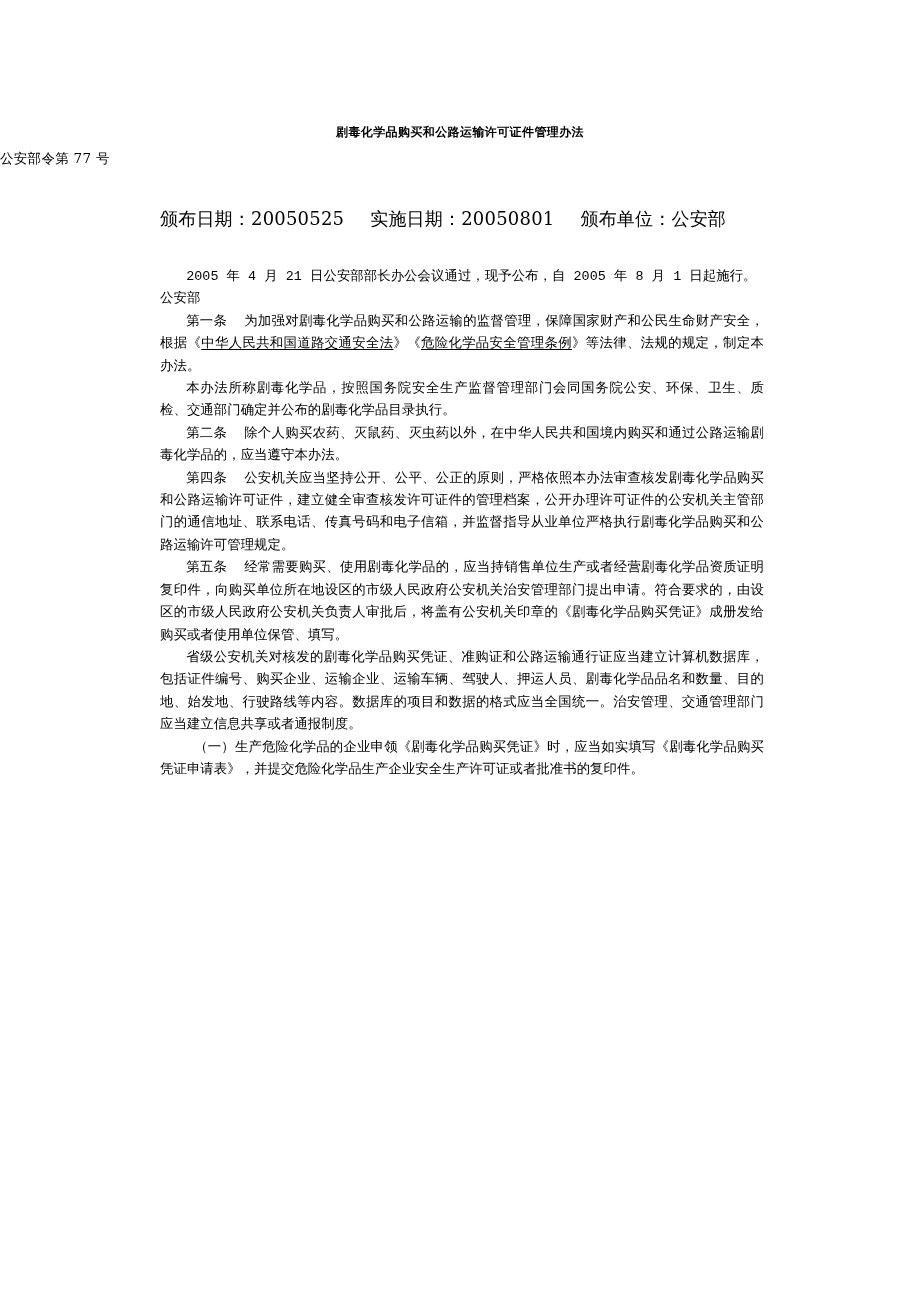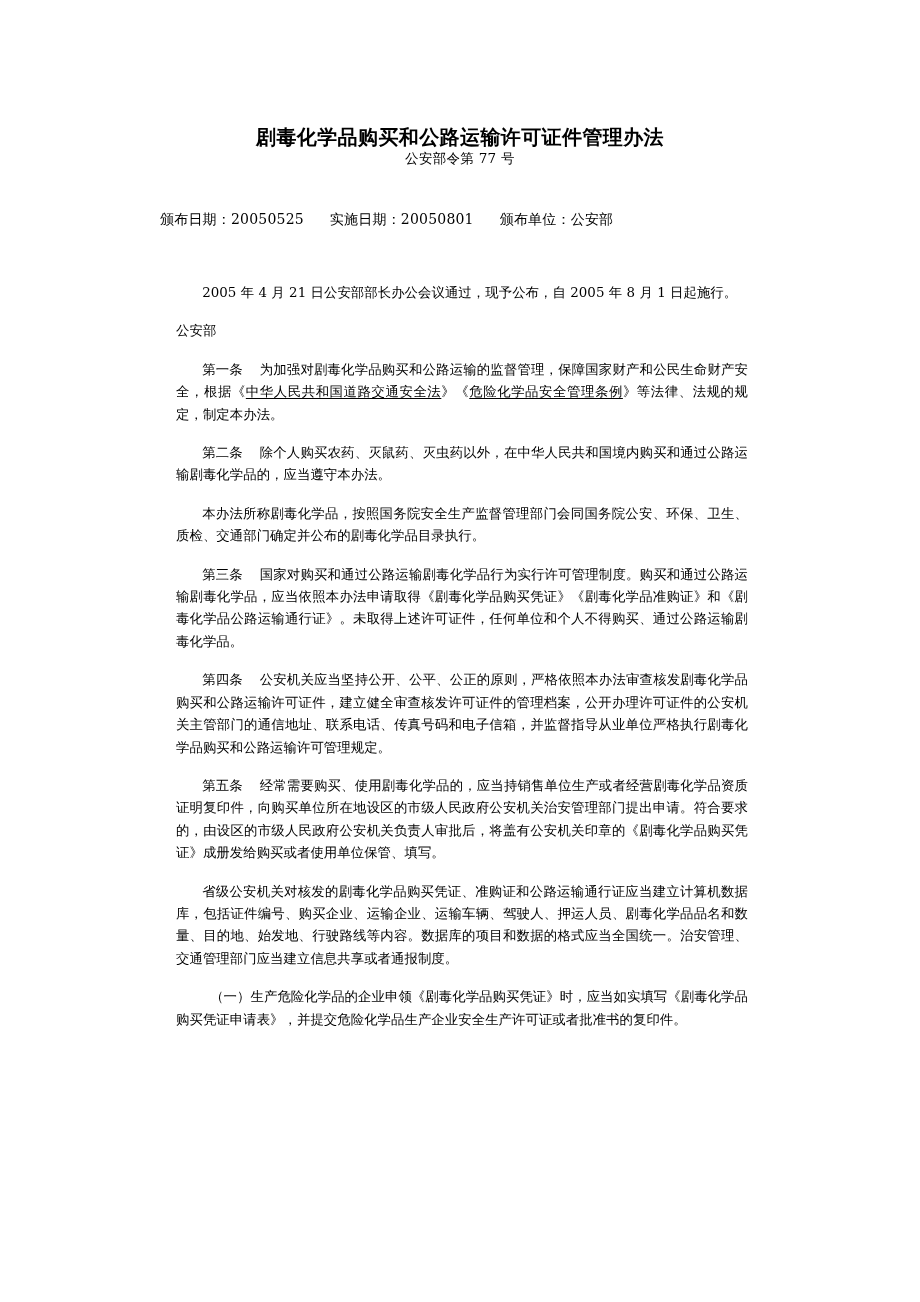--- a/index.html
+++ b/index.html
@@ -15,63 +15,63 @@
     overflow: hidden;
     font-family: "DejaVu Serif", "Liberation Serif", serif;
     color: #000000;
   }
   .doc-title {
     position: absolute;
     left: 0;
     top: 112px;
     width: 920px;
     text-align: center;
-    font-size: 20px;
+    font-size: 12px;
     font-weight: bold;
     letter-spacing: 0.4px;
     line-height: 24px;
   }
   .doc-subtitle {
     position: absolute;
     left: 0;
     top: 147px;
     width: 920px;
-    text-align: center;
     font-size: 13.5px;
     line-height: 22px;
     letter-spacing: 0.3px;
   }
   .meta-line {
     position: absolute;
     left: 160px;
     top: 207px;
     width: 600px;
-    font-size: 14px;
+    font-size: 18px;
     line-height: 24px;
     letter-spacing: 0.2px;
     white-space: nowrap;
   }
   .meta-gap { display: inline-block; width: 26px; }
   .body-block {
     position: absolute;
     left: 160px;
     top: 266px;
     width: 604px;
     font-size: 13.4px;
     line-height: 22.4px;
     text-align: justify;
     text-justify: inter-ideograph;
     letter-spacing: 0.05px;
   }
   .body-block p {
-    margin: 16px;
+    margin: 0;
     padding: 0;
     text-align: justify;
     text-justify: inter-ideograph;
     word-break: break-all;
+    font-family: Liberation Mono, monospace;
   }
   p.flush { text-indent: 0; }
   p.indent { text-indent: 1.95em; }
   p.indent-sub { text-indent: 2.55em; }
   .gap-wide { display: inline-block; width: 1.25em; }
   .ul { text-decoration: underline; text-underline-offset: 2px; }
 </style>
 </head>
 <body>
 
@@ -85,25 +85,24 @@
     <span>颁布日期：</span><span>20050525</span><span class="meta-gap"></span><span>实施日期：</span><span>20050801</span><span class="meta-gap"></span><span>颁布单位：</span><span>公安部</span>
   </div>
 
   <div class="body-block">
 
     <p class="indent">2005 年 4 月 21 日公安部部长办公会议通过，现予公布，自 2005 年 8 月 1 日起施行。</p>
     <p class="flush">公安部</p>
 
     <p class="indent"><span>第一条</span><span class="gap-wide"></span><span>为加强对剧毒化学品购买和公路运输的监督管理，保障国家财产和公民生命财产安全，根据《</span><span class="ul">中华人民共和国道路交通安全法</span><span>》《</span><span class="ul">危险化学品安全管理条例</span><span>》等法律、法规的规定，制定本办法。</span></p>
 
+    <p class="indent"><span>本办法所称剧毒化学品，按照国务院安全生产监督管理部门会同国务院公安、环保、卫生、质检、交通部门确定并公布的剧毒化学品目录执行。</span></p>
+
     <p class="indent"><span>第二条</span><span class="gap-wide"></span><span>除个人购买农药、灭鼠药、灭虫药以外，在中华人民共和国境内购买和通过公路运输剧毒化学品的，应当遵守本办法。</span></p>
 
-    <p class="indent"><span>本办法所称剧毒化学品，按照国务院安全生产监督管理部门会同国务院公安、环保、卫生、质检、交通部门确定并公布的剧毒化学品目录执行。</span></p>
-
-    <p class="indent"><span>第三条</span><span class="gap-wide"></span><span>国家对购买和通过公路运输剧毒化学品行为实行许可管理制度。购买和通过公路运输剧毒化学品，应当依照本办法申请取得《剧毒化学品购买凭证》《剧毒化学品准购证》和《剧毒化学品公路运输通行证》。未取得上述许可证件，任何单位和个人不得购买、通过公路运输剧毒化学品。</span></p>
 
 
     <p class="indent"><span>第四条</span><span class="gap-wide"></span><span>公安机关应当坚持公开、公平、公正的原则，严格依照本办法审查核发剧毒化学品购买和公路运输许可证件，建立健全审查核发许可证件的管理档案，公开办理许可证件的公安机关主管部门的通信地址、联系电话、传真号码和电子信箱，并监督指导从业单位严格执行剧毒化学品购买和公路运输许可管理规定。</span></p>
 
     <p class="indent"><span>第五条</span><span class="gap-wide"></span><span>经常需要购买、使用剧毒化学品的，应当持销售单位生产或者经营剧毒化学品资质证明复印件，向购买单位所在地设区的市级人民政府公安机关治安管理部门提出申请。符合要求的，由设区的市级人民政府公安机关负责人审批后，将盖有公安机关印章的《剧毒化学品购买凭证》成册发给购买或者使用单位保管、填写。</span></p>
 
     <p class="indent"><span>省级公安机关对核发的剧毒化学品购买凭证、准购证和公路运输通行证应当建立计算机数据库，包括证件编号、购买企业、运输企业、运输车辆、驾驶人、押运人员、剧毒化学品品名和数量、目的地、始发地、行驶路线等内容。数据库的项目和数据的格式应当全国统一。治安管理、交通管理部门应当建立信息共享或者通报制度。</span></p>
 
     <p class="indent-sub"><span>（一）</span><span>生产危险化学品的企业申领《剧毒化学品购买凭证》时，应当如实填写《剧毒化学品购买凭证申请表》，并提交危险化学品生产企业安全生产许可证或者批准书的复印件。</span></p>
 

